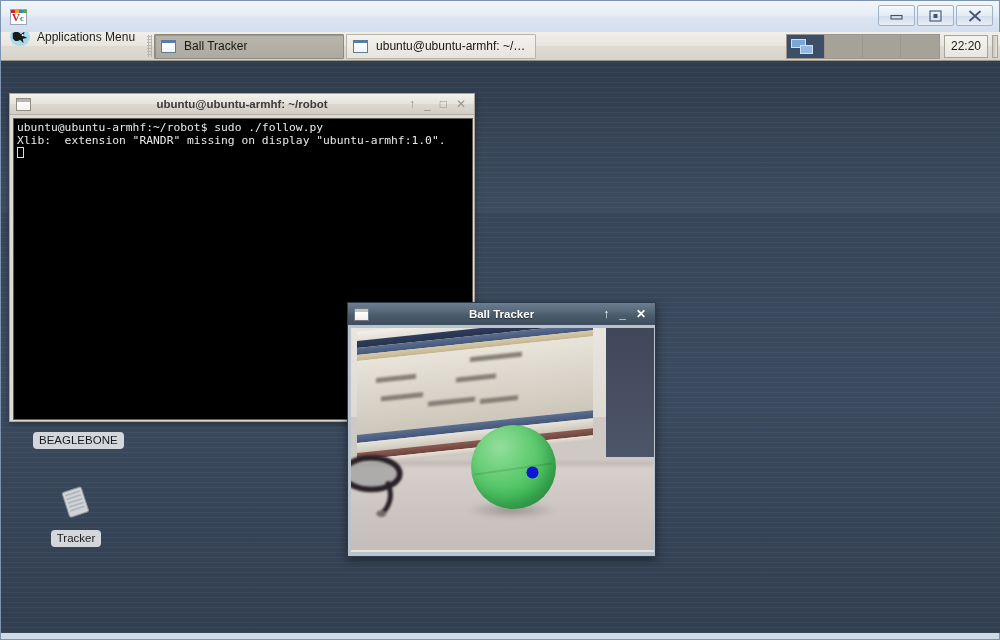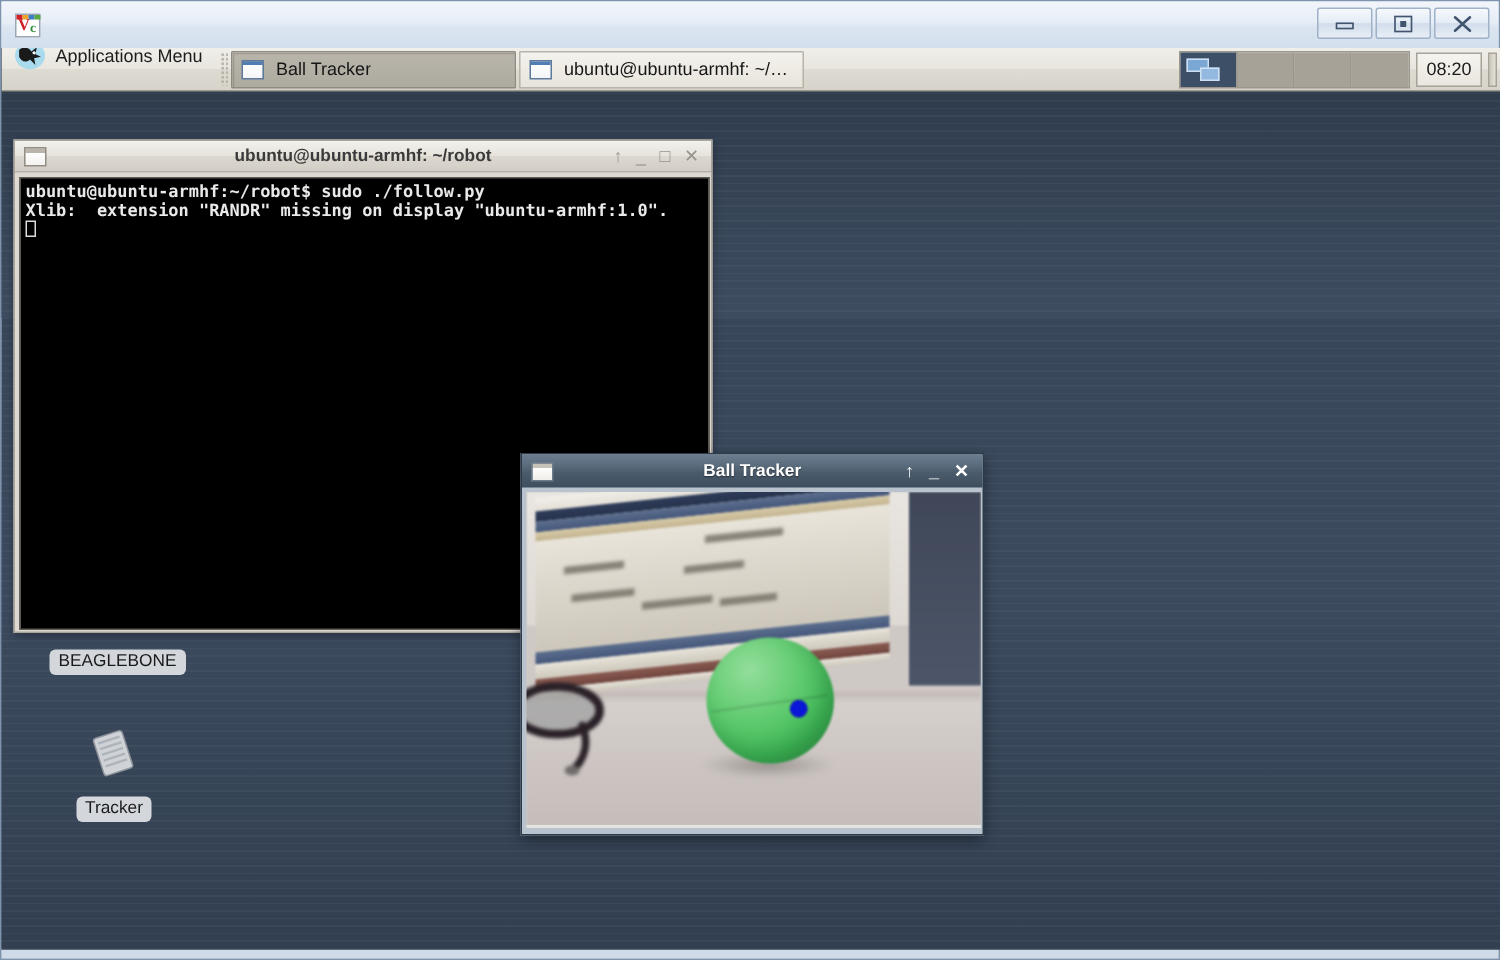--- a/index.html
+++ b/index.html
@@ -304,21 +304,20 @@
     box-sizing: border-box;
     padding: 3px 2px 0 3px;
     overflow: hidden;
   }
   .term-line {
     font-family: "DejaVu Sans Mono", "Liberation Mono", monospace;
     font-size: 11.3px;
     line-height: 12.7px;
     color: #e9e9e9;
     white-space: pre;
-    font-weight: bold;
   }
   .term-cursor {
     display: inline-block;
     width: 7px; height: 11px;
     border: 1px solid #dcdcdc;
     box-sizing: border-box;
     vertical-align: -1px;
   }
 
   
@@ -523,21 +522,21 @@
         <div class="workspaces">
           <div class="ws active">
             <div class="mini a"></div>
               <div class="mini b"></div>
           </div>
           <div class="ws"></div>
           <div class="ws"></div>
           <div class="ws"></div>
         </div>
 
-        <div class="clock">08:20</div>
+        <div class="clock">22:20</div>
         <div class="panel-handle"></div>
       </div>
 
       <div class="desk-icon" style="left:32px; top:355px;">
         <svg class="drive-glyph" viewBox="0 0 40 38">
           <g transform="rotate(-18 20 19)">
             <rect x="10" y="4" width="20" height="26" rx="2" fill="#cfd3d8" stroke="#8c9299" stroke-width="1"></rect>
             <rect x="10" y="4" width="20" height="26" rx="2" fill="url(#g1)" opacity="0"></rect>
             <rect x="12.5" y="7" width="15" height="1.6" fill="#aeb4bb"></rect>
             <rect x="12.5" y="11" width="15" height="1.6" fill="#aeb4bb"></rect>

